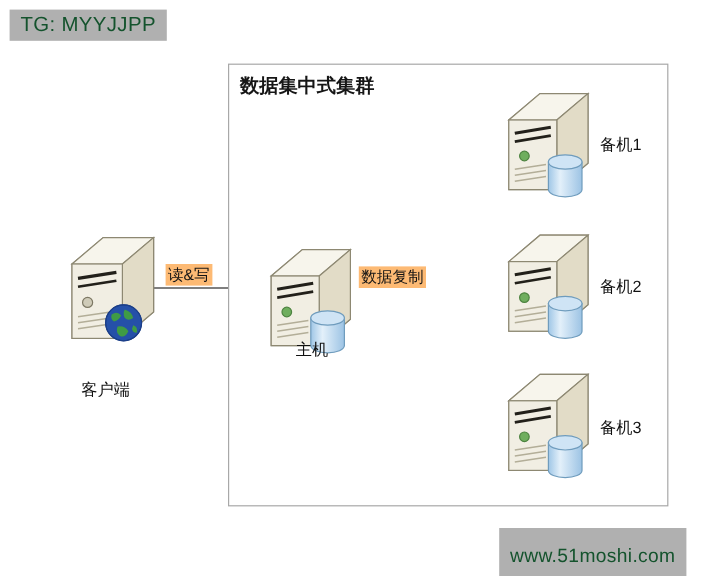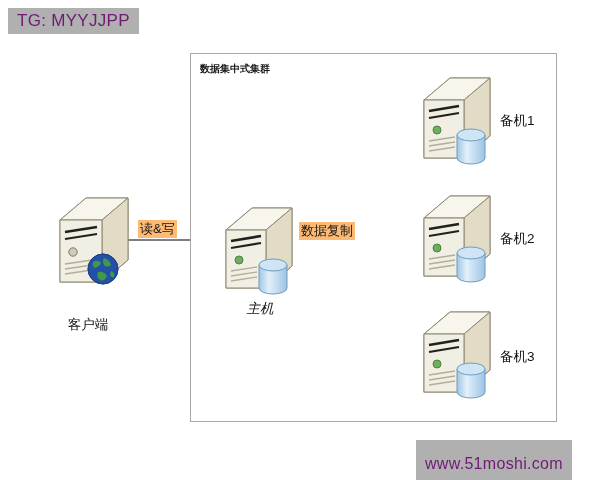--- a/index.html
+++ b/index.html
@@ -13,21 +13,21 @@
     position: relative;
     overflow: hidden;
     font-family: "Liberation Sans", "DejaVu Sans", sans-serif;
     color: #1a1a1a;
   }
 
   
   .watermark {
     position: absolute;
     background: #b0b0b0;
-    color: #701a75;
+    color: #14532d;
     font-size: 17px;
     letter-spacing: 0.3px;
     display: flex;
     align-items: center;
     padding: 0 9px;
     white-space: nowrap;
   }
   #wm-top    { left: 8px;  top: 8px;  height: 26px; }
   #wm-bottom { left: 416px; top: 440px; height: 47px; font-size: 16px; }
 
@@ -39,21 +39,21 @@
     width: 367px;
     height: 369px;
     border: 1px solid #a8a8a8;
     background: #ffffff;
     box-sizing: border-box;
   }
   #cluster-title {
     position: absolute;
     left: 200px;
     top: 62px;
-    font-size: 10px;
+    font-size: 16px;
     font-weight: bold;
     color: #161616;
     white-space: nowrap;
   }
 
   
   .node {
     position: absolute;
     width: 96px;
     height: 104px;
@@ -159,21 +159,21 @@
       <linearGradient id="dbg-master" x1="0" y1="0" x2="1" y2="0">
         <stop offset="0%" stop-color="#9fc6e6"></stop>
         <stop offset="35%" stop-color="#e3f0fa"></stop>
         <stop offset="100%" stop-color="#9cc3e4"></stop>
       </linearGradient>
     </defs>
     <path d="M3,8 L3,31 A14,6 0 0 0 31,31 L31,8 Z" fill="url(#dbg-master)" stroke="#6f9cbd" stroke-width="1"></path>
     <ellipse cx="17" cy="8" rx="14" ry="6" fill="#cfe4f5" stroke="#6f9cbd" stroke-width="1"></ellipse>
   </svg>
 </div>
-<div class="node-label" style="left:212px; top:300px; width:96px;font-style:italic;">主机</div>
+<div class="node-label" style="left:212px; top:283px; width:96px;">主机</div>
 
 <div class="node" id="node-standby-1" style="left:410px; top:72px;">
   <svg width="96" height="104" viewBox="0 0 96 104">
     <polygon points="14,28 40,6 80,6 80,64 54,86 14,86" fill="#ded8c2" stroke="#8d8872" stroke-width="1"></polygon>
     <polygon points="14,28 40,6 80,6 54,28" fill="#f7f5ec" stroke="#8d8872" stroke-width="1"></polygon>
     <polygon points="54,28 80,6 80,64 54,86" fill="#e2dcc7" stroke="#8d8872" stroke-width="1"></polygon>
     <rect x="14" y="28" width="40" height="58" fill="#f1eee3" stroke="#8d8872" stroke-width="1"></rect>
     <path d="M19,39 L49,34" stroke="#22201a" stroke-width="2.6" fill="none"></path>
     <path d="M19,46 L49,41" stroke="#22201a" stroke-width="2.2" fill="none"></path>
     <circle cx="27" cy="58" r="4" fill="#6fae5e" stroke="#4d8340" stroke-width="1"></circle>

